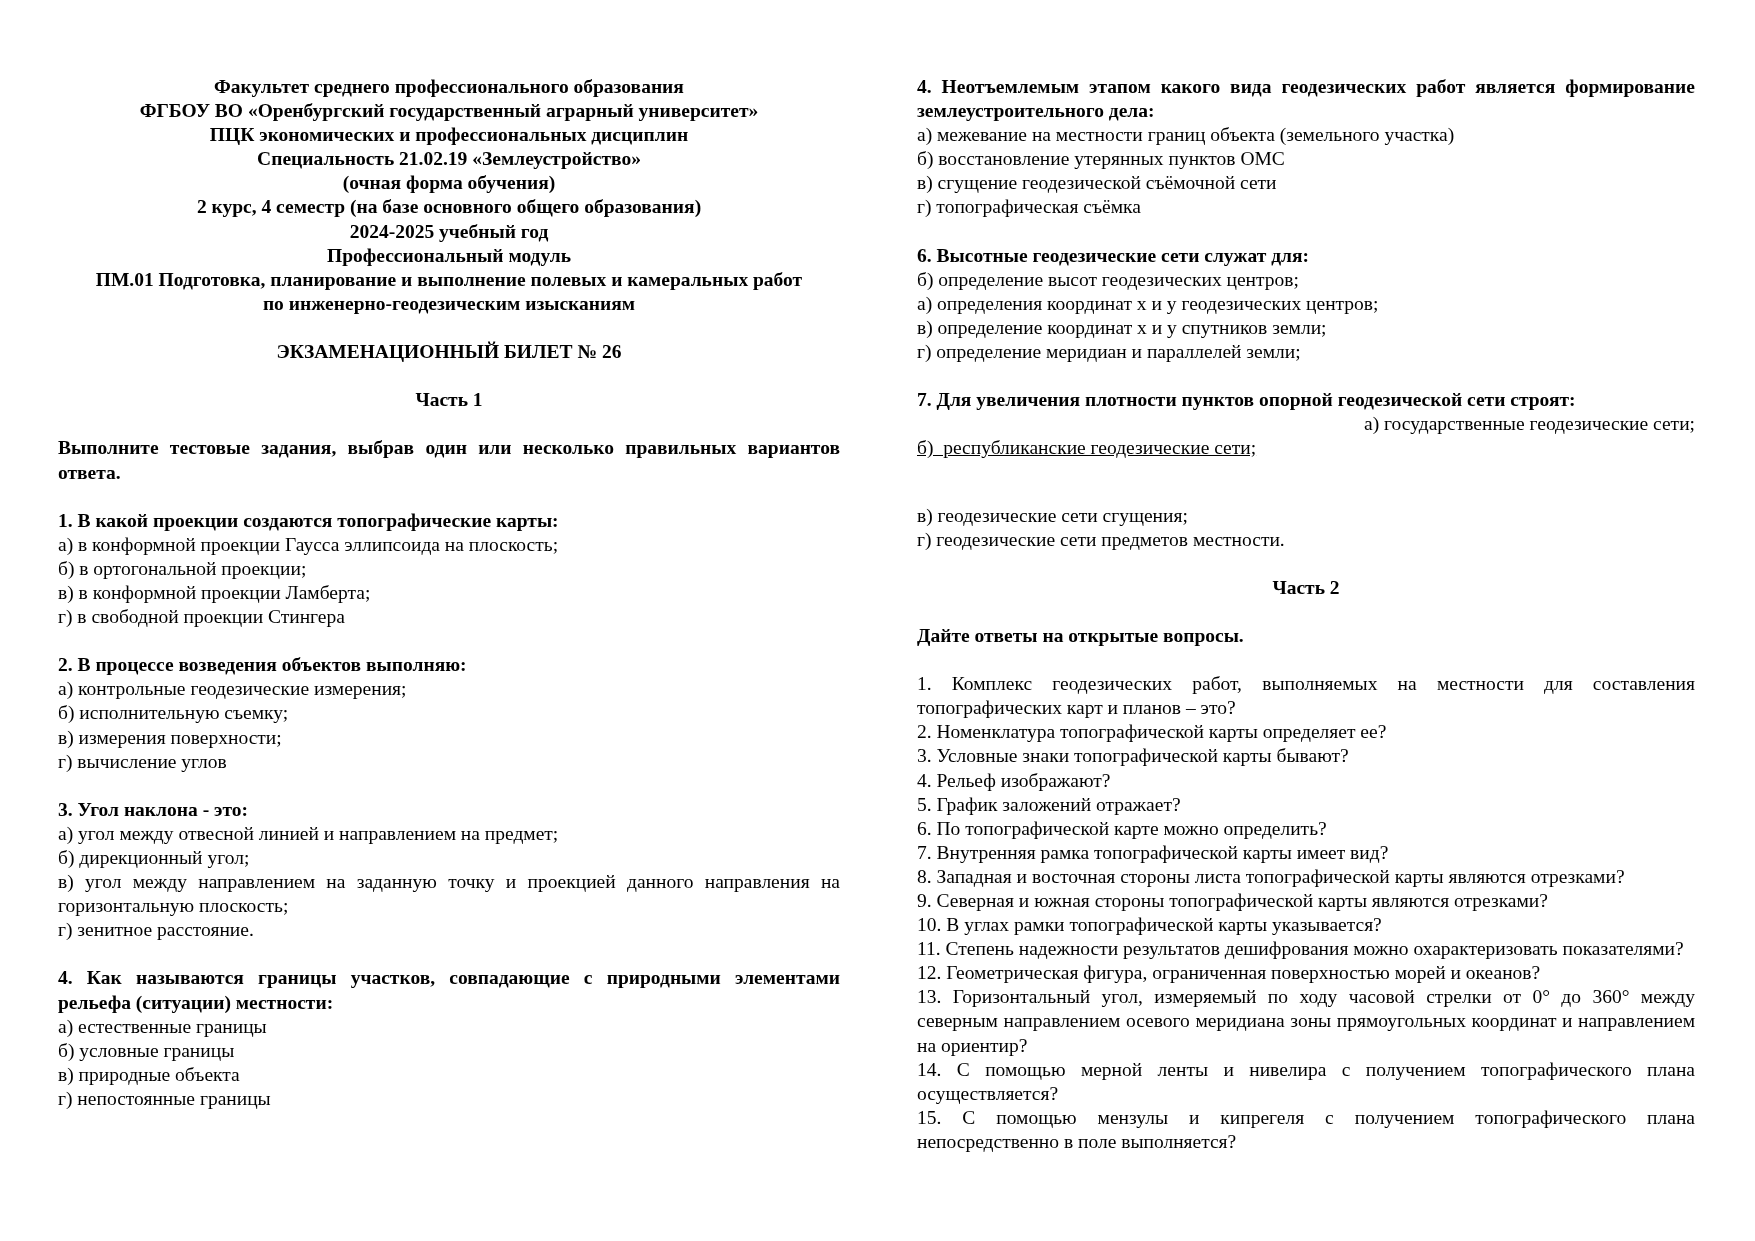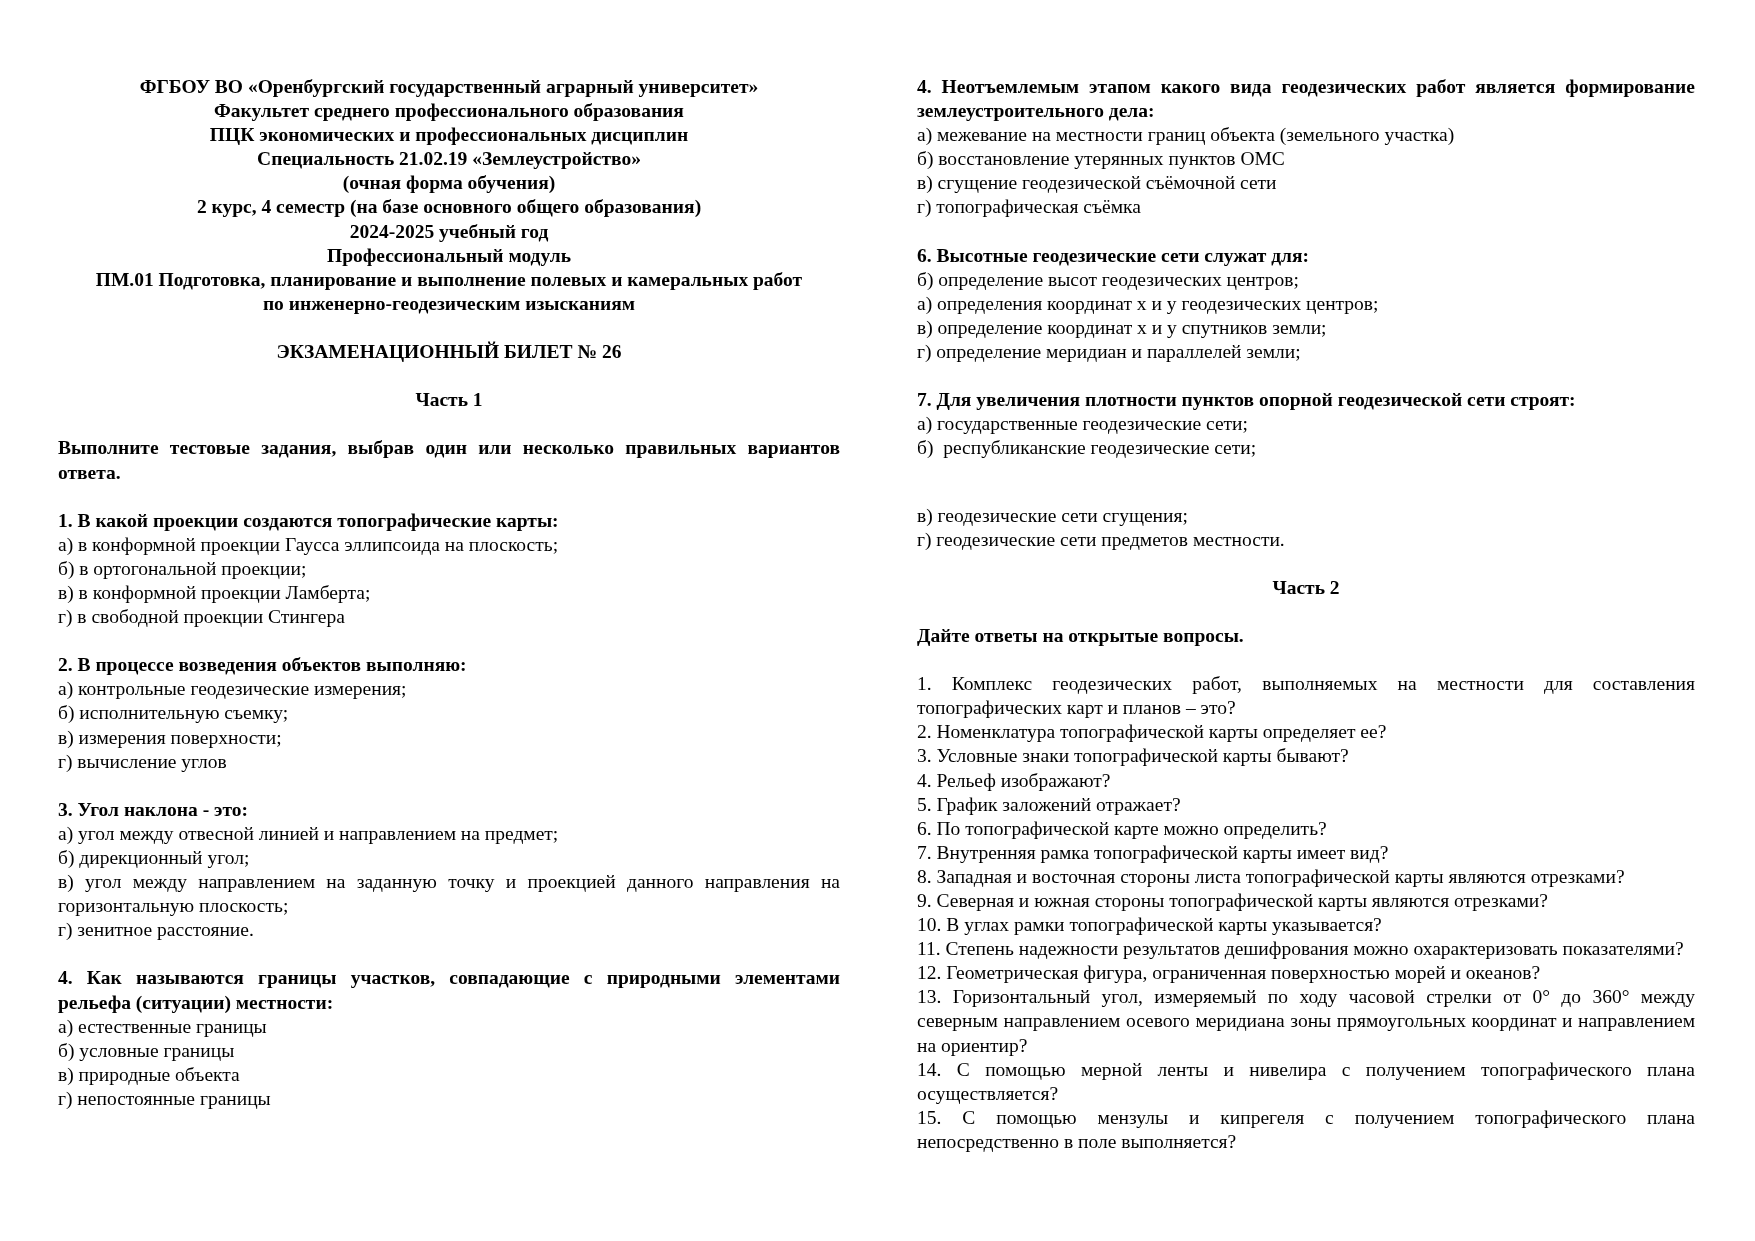--- a/index.html
+++ b/index.html
@@ -16,22 +16,22 @@
   .just { text-align: justify; }
   .line { display: block; }
   .gap { height: 24.1px; }
   p { margin: 0; }
 </style>
 </head>
 <body>
 
 <div class="col col-left">
   <div>
+    <p class="center line">Факультет среднего профессионального образования</p>
     <p class="center line">ФГБОУ ВО «Оренбургский государственный аграрный университет»</p>
-    <p class="center line">Факультет среднего профессионального образования</p>
     <p class="center line">ПЦК экономических и профессиональных дисциплин</p>
     <p class="center line">Специальность 21.02.19 «Землеустройство»</p>
     <p class="center line">(очная форма обучения)</p>
     <p class="center line">2 курс, 4 семестр (на базе основного общего образования)</p>
     <p class="center line">2024-2025 учебный год</p>
     <p class="center line">Профессиональный модуль</p>
     <p class="center line">ПМ.01 Подготовка, планирование и выполнение полевых и камеральных работ</p>
     <p class="center line">по инженерно-геодезическим изысканиям</p>
   </div>
   <div class="gap"></div>
@@ -87,22 +87,22 @@
   <div>
     <p class="b just">6. Высотные геодезические сети служат для:</p>
     <p>б) определение высот геодезических центров;</p>
     <p>а) определения координат х и у геодезических центров;</p>
     <p>в) определение координат х и у спутников земли;</p>
     <p>г) определение меридиан и параллелей земли;</p>
   </div>
   <div class="gap"></div>
   <div>
     <p class="b just">7. Для увеличения плотности пунктов опорной геодезической сети строят:</p>
-    <p style="white-space: pre;">а) государственные геодезические сети;</p>
-    <p style="white-space: pre;">б)  республиканские геодезические сети;</p>
+    <p style="white-space: pre; text-align: right;">а) государственные геодезические сети;</p>
+    <p style="white-space: pre; text-decoration: underline;">б)  республиканские геодезические сети;</p>
     <p style="white-space: pre; margin-top: 43px;">в) геодезические сети сгущения;</p>
     <p style="white-space: pre; font-family: Liberation Serif, serif;">г) геодезические сети предметов местности.</p>
   </div>
   <div class="gap"></div>
   <p class="center">Часть 2</p>
   <div class="gap"></div>
   <p class="b">Дайте ответы на открытые вопросы.</p>
   <div class="gap"></div>
   <div>
     <p class="just">1. Комплекс геодезических работ, выполняемых на местности для составления топографических карт и планов – это?</p>

